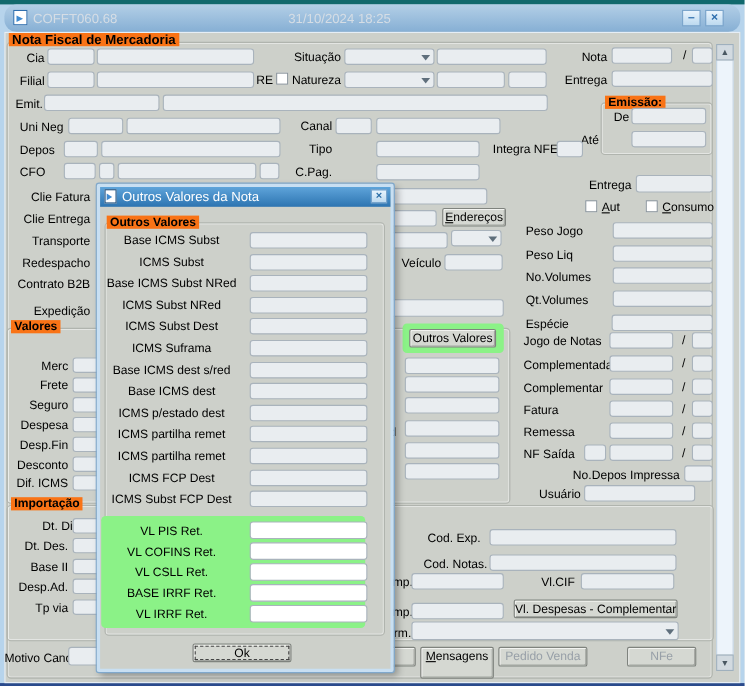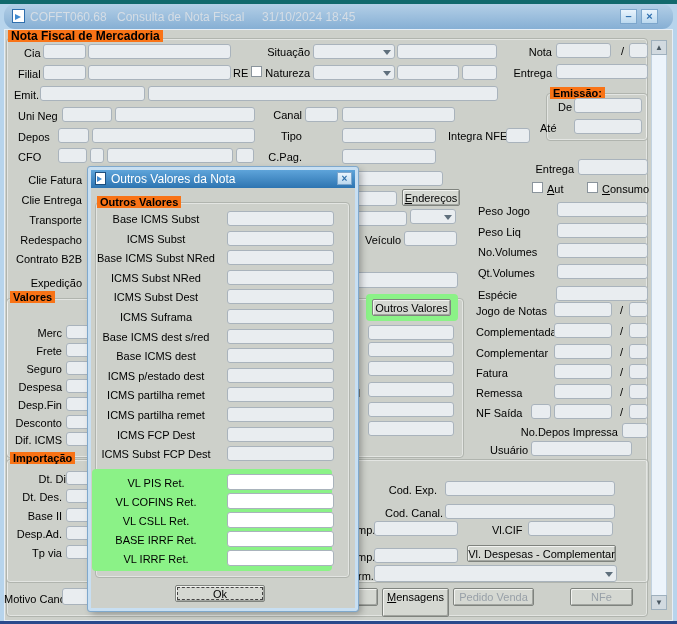--- a/index.html
+++ b/index.html
@@ -61,22 +61,21 @@
 </head>
 <body>
 
 <div class="win">
   <div class="strip-top"></div>
   <div class="strip-bottom"></div>
 
   <div class="titlebar">
     <div class="appicon"></div>
     <span class="titletext" style="left:26px">COFFT060.68</span>
-    <span class="titletext" style="left:113px">Consulta de Nota Fiscal</span>
-    <span class="titletext" style="left:258px">31/10/2024 18:45</span>
+    <span class="titletext" style="left:258px">31/10/2024 18:25</span>
     <div class="winbtn" style="left:616px">–</div>
     <div class="winbtn" style="left:637px">×</div>
   </div>
 
   <div class="client"></div>
 
   <div class="frame" style="left:6px;top:38px;width:640px;height:577px"></div>
   <div class="lbl b glabel" style="left:8px;top:30px;font-size:12px">Nota Fiscal de Mercadoria</div>
 
   <div class="lbl" style="left:24px;top:47px">Cia</div>
@@ -107,21 +106,21 @@
   <div class="fld" style="left:556px;top:64px;width:92px;height:15px"></div>
 
   <div class="lbl" style="left:14px;top:89px">Emit.</div>
   <div class="fld" style="left:40px;top:86px;width:105px;height:15px"></div>
   <div class="fld" style="left:148px;top:86px;width:350px;height:15px"></div>
 
   <div class="frame" style="left:546px;top:93px;width:100px;height:46px"></div>
   <div class="lbl b glabel" style="left:550px;top:87px">Emissão:</div>
   <div class="lbl" style="left:558px;top:101px">De</div>
   <div class="fld" style="left:574px;top:98px;width:68px;height:15px"></div>
-  <div class="lbl" style="left:540px;top:122px">Até</div>
+  <div class="lbl" style="left:528px;top:122px">Até</div>
   <div class="fld" style="left:574px;top:119px;width:68px;height:15px"></div>
 
   <div class="lbl" style="left:18px;top:110px">Uni Neg</div>
   <div class="fld" style="left:62px;top:107px;width:50px;height:15px"></div>
   <div class="fld" style="left:115px;top:107px;width:140px;height:15px"></div>
   <div class="lbl r" style="left:262px;top:109px;width:40px">Canal</div>
   <div class="fld" style="left:305px;top:107px;width:33px;height:15px"></div>
   <div class="fld" style="left:342px;top:107px;width:113px;height:15px"></div>
 
   <div class="lbl" style="left:18px;top:131px">Depos</div>
@@ -248,21 +247,21 @@
   <div class="fld" style="left:66px;top:489px;width:26px;height:14px"></div>
   <div class="lbl r" style="left:4px;top:510px;width:58px">Base II</div>
   <div class="fld" style="left:66px;top:508px;width:26px;height:14px"></div>
   <div class="lbl r" style="left:4px;top:528px;width:58px">Desp.Ad.</div>
   <div class="fld" style="left:66px;top:526px;width:26px;height:14px"></div>
   <div class="lbl r" style="left:4px;top:547px;width:58px">Tp via</div>
   <div class="fld" style="left:66px;top:545px;width:26px;height:14px"></div>
 
   <div class="lbl r" style="left:385px;top:484px;width:52px">Cod. Exp.</div>
   <div class="fld" style="left:445px;top:481px;width:170px;height:15px"></div>
-  <div class="lbl r" style="left:385px;top:507px;width:52px">Cod. Canal.</div>
+  <div class="lbl r" style="left:385px;top:507px;width:52px">Cod. Notas.</div>
   <div class="fld" style="left:445px;top:504px;width:170px;height:15px"></div>
 
   <div class="lbl" style="left:357px;top:524px">mp.</div>
   <div class="fld" style="left:374px;top:521px;width:84px;height:15px"></div>
   <div class="lbl" style="left:492px;top:524px">Vl.CIF</div>
   <div class="fld" style="left:528px;top:521px;width:85px;height:15px"></div>
 
   <div class="lbl" style="left:357px;top:551px">mp.</div>
   <div class="fld" style="left:374px;top:548px;width:84px;height:15px"></div>
   <div class="btn" style="left:467px;top:545px;width:149px;height:17px">Vl. Despesas - Complementar</div>

